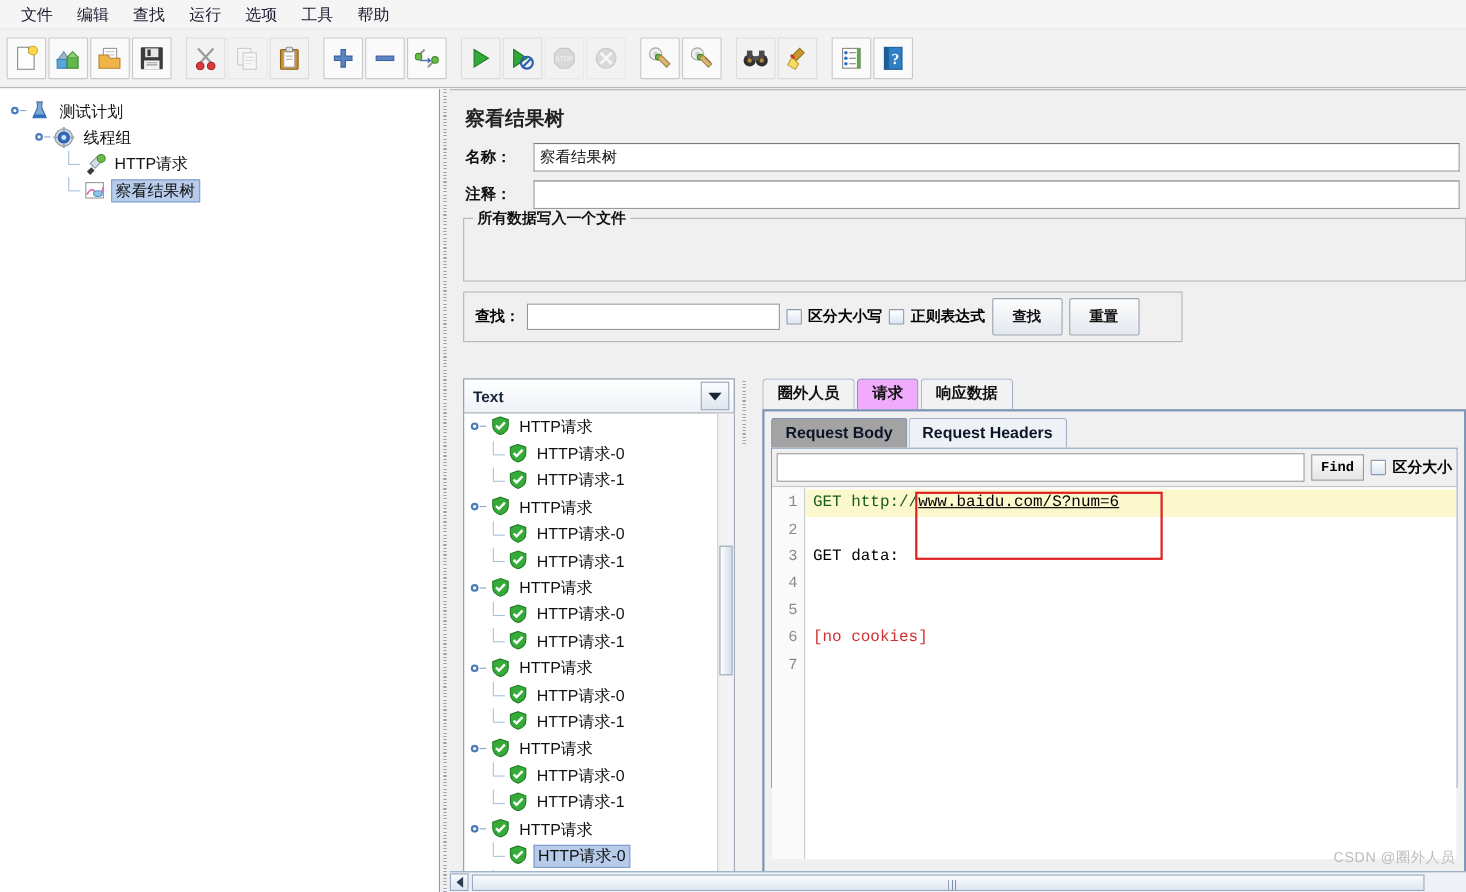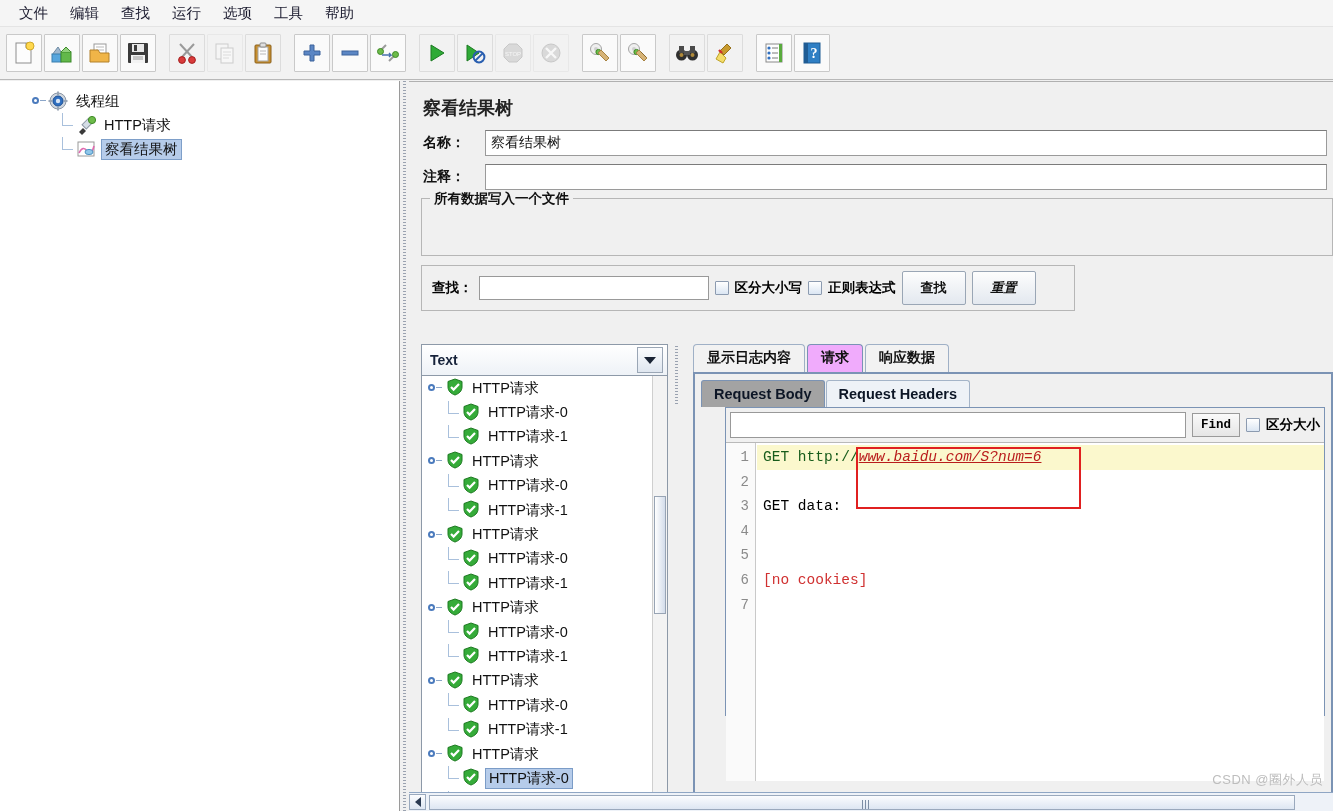--- a/index.html
+++ b/index.html
@@ -168,21 +168,21 @@
     font-family: "Liberation Serif", serif; font-weight: bold;
   }
   .tab.active { background: #f0abfc; border-color: #7a93b5; }
   .tabbody { border: 2px solid #7b93b4; background: #f0f0f0; height: 422px; padding: 6px; position: relative; }
   .subtab {
     background: #eef2f7; border: 1px solid #a4b4c8; border-bottom: none;
     padding: 5px 12px; font-size: 14.5px; font-weight: bold; margin-right: 1px;
     border-radius: 3px 3px 0 0; cursor: pointer; color: #0d1626;
   }
   .subtab.active { background: #a3a3a3; border-color: #7b93b4; }
-  .subbody { border: 1px solid #7b93b4; border-top: 1px solid #7b93b4; background: #fff; height: 309px; position: relative; margin-left: 24px; }
+  .subbody { border: 1px solid #7b93b4; border-top: 1px solid #7b93b4; background: #fff; height: 309px; position: relative; }
   .findbar {
     display: flex; align-items: center; gap: 6px; background: #f0f0f0;
     padding: 4px 4px; border-bottom: 1px solid #b9b9b9;
   }
   .findinput { flex: 1; height: 26px; background: #fff; border: 1px solid #999; }
   .findbtn {
     background: linear-gradient(#fafafa,#e5e5e5); border: 1px solid #9a9a9a;
     padding: 4px 8px; font-size: 12.5px; font-family: "Liberation Mono", monospace;
     cursor: pointer; font-weight: bold;
   }
@@ -196,21 +196,21 @@
     text-align: right; padding-top: 2px;
   }
   .gutter div { height: 24.6px; line-height: 24.6px; padding-right: 6px; }
   .codelines {
     position: absolute; left: 31px; top: 2px; right: 0;
     font-family: "Liberation Mono", monospace; font-size: 14.5px;
   }
   .codelines .cl { height: 24.6px; line-height: 24.6px; white-space: pre; padding-left: 6px; }
   .cl.hl { background: #fbf8cd; }
   .tok-get { color: #175c1b; }
-  .tok-url { color: #b91c1c; text-decoration: underline; font-style: italic; }
+  .tok-url { color: #000000; text-decoration: underline; }
   .tok-red { color: #d03030; }
   .redbox {
     position: absolute; border: 2px solid #e02020; pointer-events: none;
   }
   .annot {
     position: absolute; color: #e01b1b; font-weight: bold; font-size: 15.5px;
     line-height: 1.45; white-space: pre-line;
     font-family: "Liberation Sans", sans-serif;
   }
 
@@ -471,20 +471,34 @@
           </span>
       </div>
     </div>
   </div>
 
   <div class="body-area">
 
     <div class="left-pane">
       <div class="tree">
 
+        <div class="tnode" style="padding-left:2px;">
+          <div class="handle">
+              <div class="knob"></div>
+              <div class="bar"></div>
+            </div>
+          <span class="ticon">
+            <svg width="20" height="20" viewBox="0 0 20 20">
+                <path d="M8 2 h4 v5 l4 9 H4 l4-9 Z" fill="#7fa8d8" stroke="#3f6ea5"></path>
+                <path d="M5 13 h10 l1 3 H4 Z" fill="#2f6fc0"></path>
+                <rect x="7" y="1" width="6" height="2" fill="#6b89ad"></rect>
+              </svg>
+          </span>
+          <span class="lbl">测试计划</span>
+        </div>
 
         <div class="tnode" style="padding-left:24px;">
           <div class="handle">
               <div class="knob"></div>
               <div class="bar"></div>
             </div>
           <span class="ticon">
             <svg width="20" height="20" viewBox="0 0 20 20">
                 <circle cx="10" cy="10" r="8" fill="#cfd6de" stroke="#8c97a6"></circle>
                 <circle cx="10" cy="10" r="5" fill="#2f6fc0" stroke="#1c4f94"></circle>
@@ -553,21 +567,21 @@
         <div class="sinput"></div>
         <label class="cbx">
           <span class="box"></span>
           <span>区分大小写</span>
         </label>
         <label class="cbx">
           <span class="box"></span>
           <span>正则表达式</span>
         </label>
         <button class="btn" style="padding:7px 18px;">查找</button>
-        <button class="btn" style="padding:7px 18px;font-style:italic;">重置</button>
+        <button class="btn" style="padding:7px 18px;">重置</button>
       </div>
 
       <div class="lower">
 
         <div class="rtreepanel">
           <div class="combo">
             <span>Text</span>
             <span class="arrowbtn">
                 <span class="caret"></span>
               </span>
@@ -742,21 +756,21 @@
             </div>
           </div>
         </div>
 
         <div class="tabarrows">
             <div class="d"></div>
           </div>
 
         <div class="tabpanel">
           <div class="tabstrip">
-            <div class="tab">显示日志内容</div>
+            <div class="tab">圈外人员</div>
             <div class="tab active">请求</div>
             <div class="tab">响应数据</div>
           </div>
           <div class="tabbody">
             <div style="display:flex;align-items:flex-end;">
               <div class="subtab active">Request Body</div>
               <div class="subtab">Request Headers</div>
             </div>
             <div class="subbody">
               <div class="findbar">

